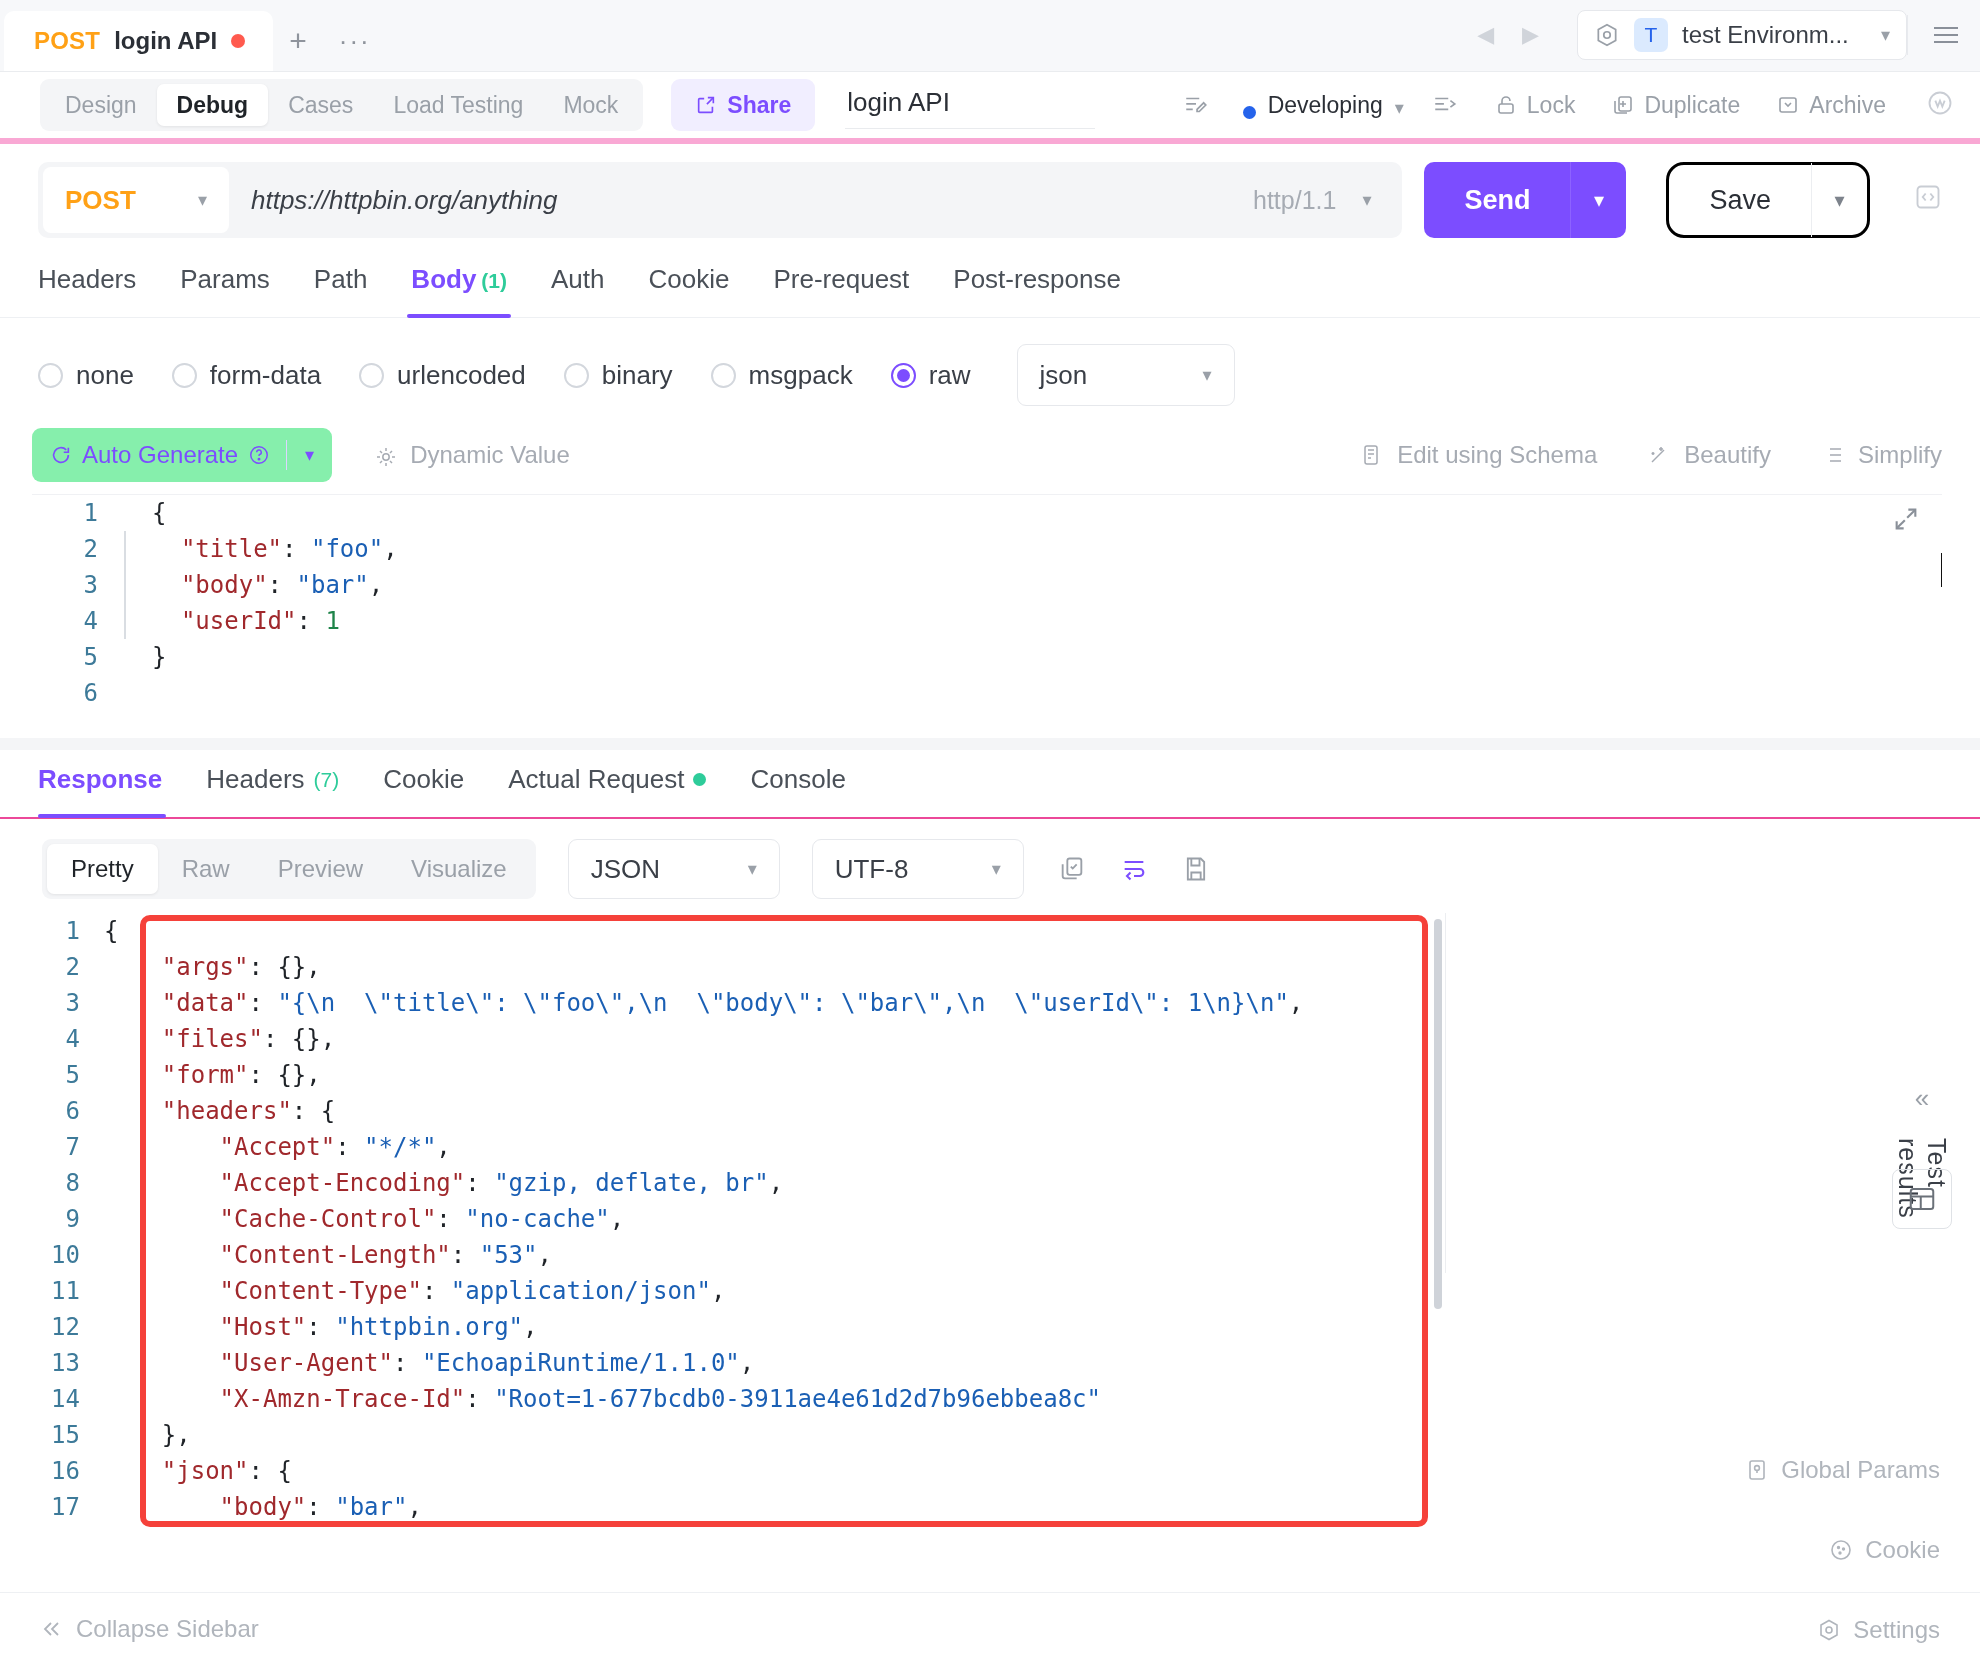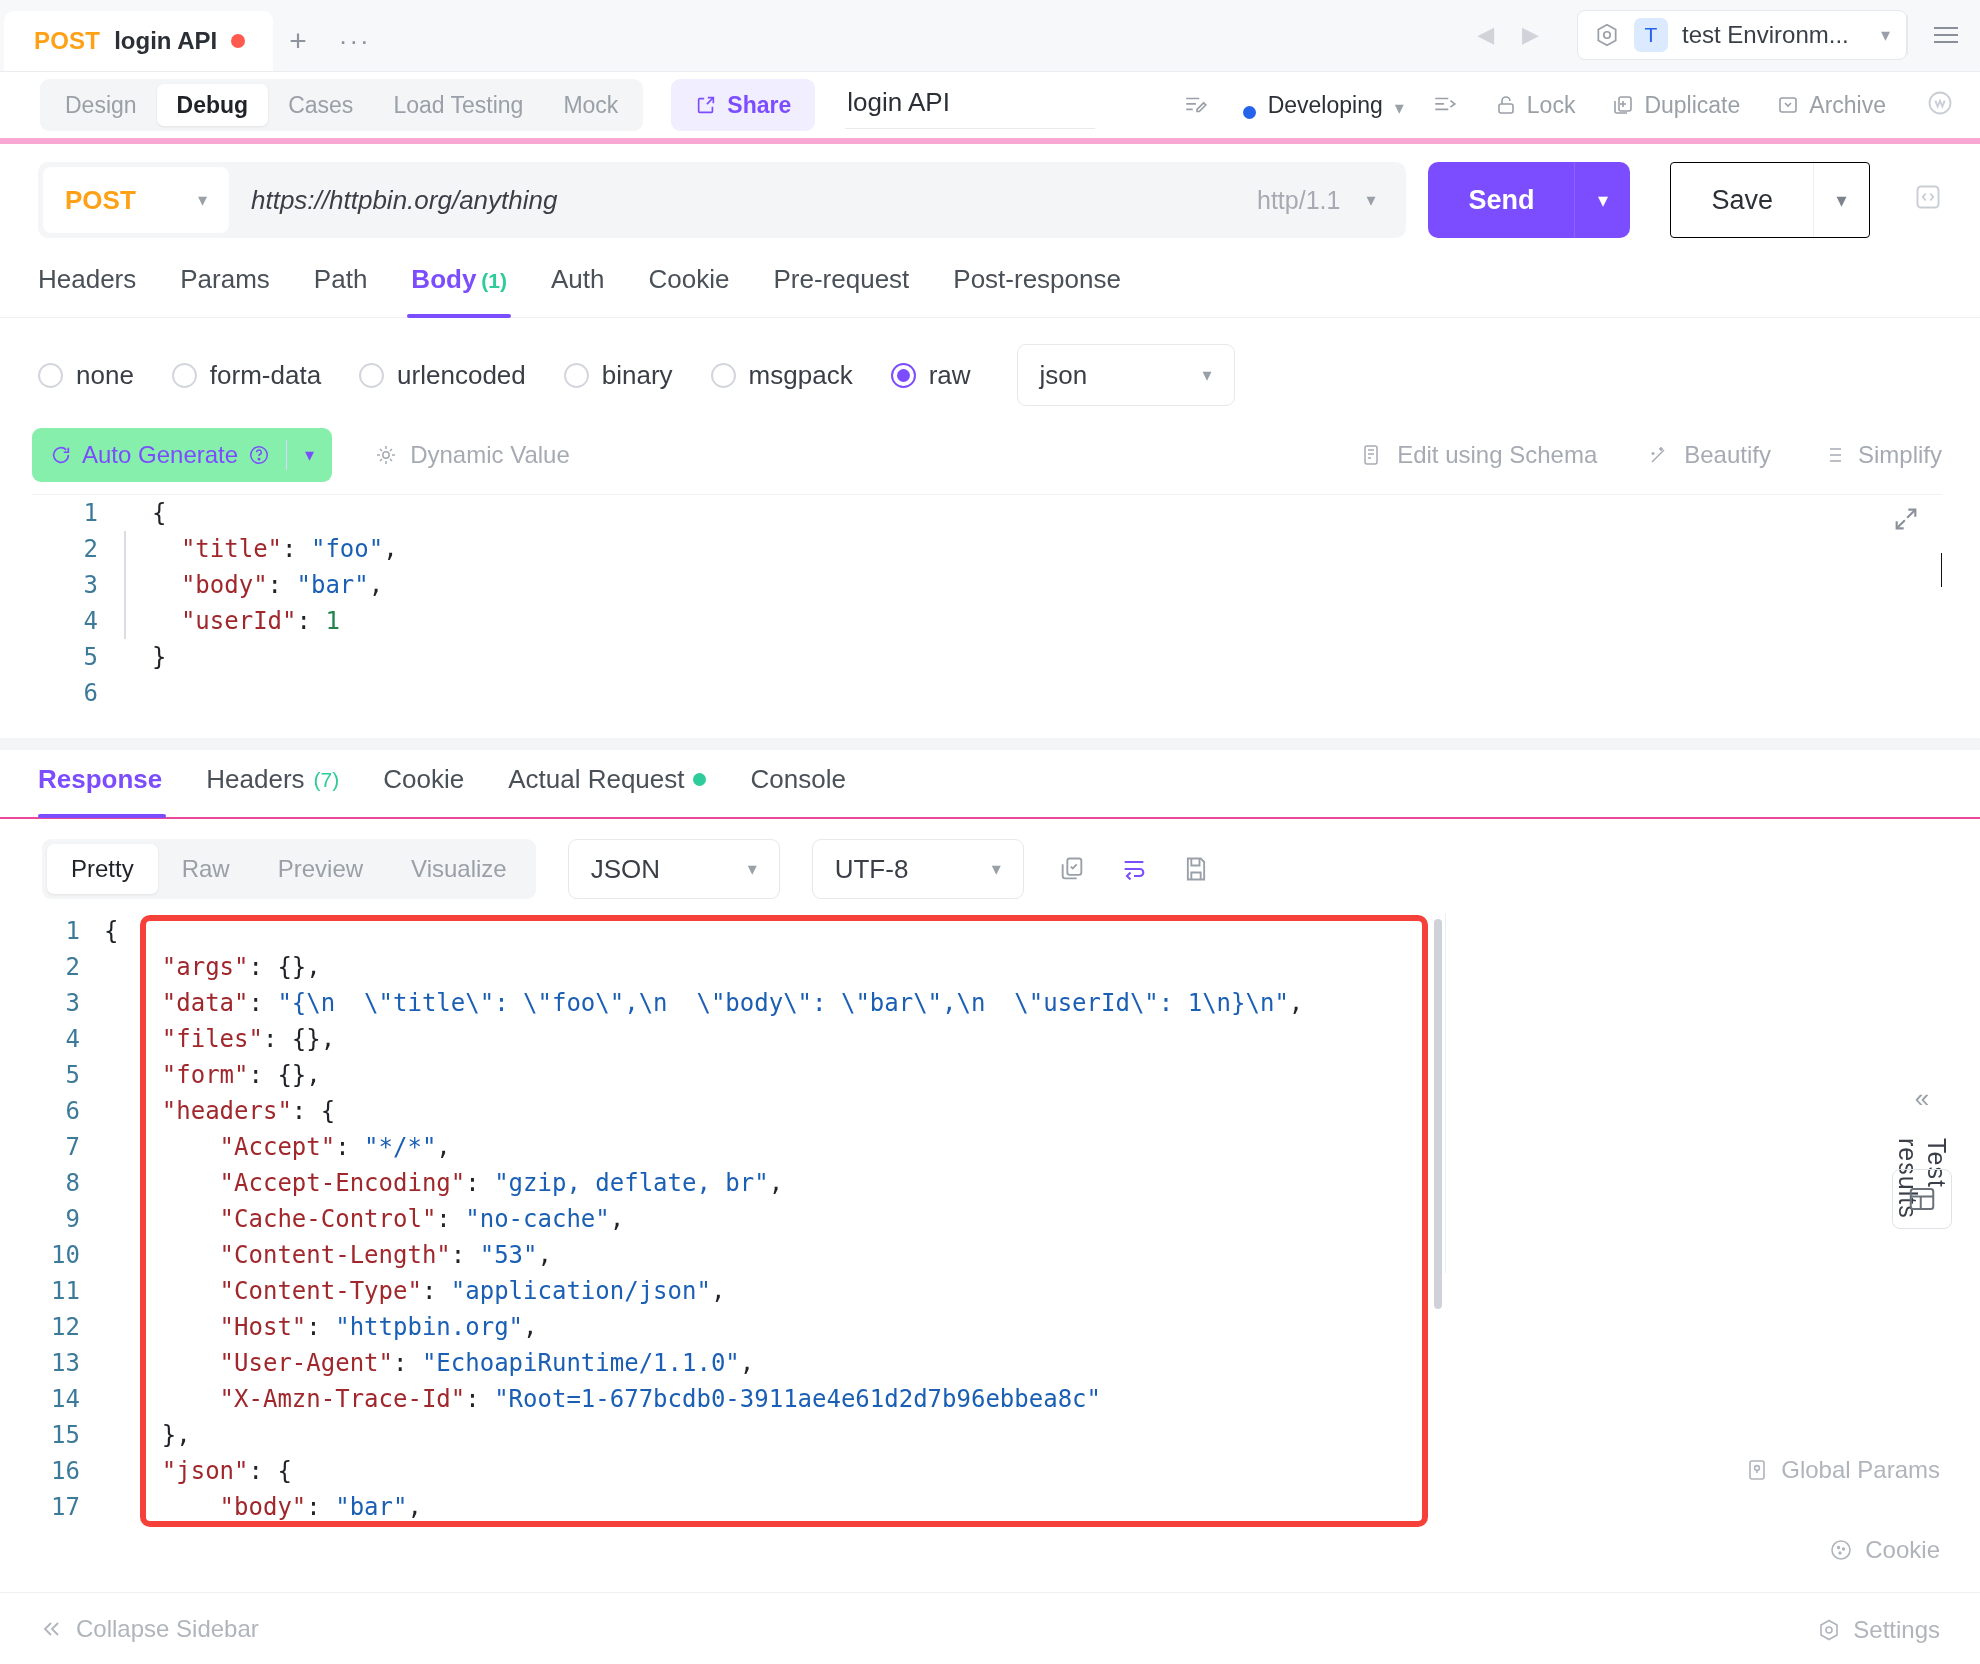--- a/index.html
+++ b/index.html
@@ -114,21 +114,21 @@
   .send-btn {
     background:#7c4dff; color:#fff; font-size:27px; font-weight:bold;
     height:76px; display:flex; align-items:center; justify-content:center;
     border-radius: 10px 0 0 10px; padding: 0 40px;
   }
   .send-caret {
     background:#7c4dff; color:#fff; height:76px; width: 56px; border-radius: 0 10px 10px 0;
     display:flex; align-items:center; justify-content:center; font-size:20px;
     border-left: 1px solid #8d63ff;
   }
-  .save-group { display:flex; align-items:center; height:76px; border:1px solid #000000; border-radius:4px; margin-left: 18px; }
+  .save-group { display:flex; align-items:center; height:76px; border:3px solid #000000; border-radius:18px; margin-left: 18px; }
   .save-btn { font-size:27px; color:#2b2f36; padding: 0 40px; height:74px; display:flex; align-items:center; }
   .save-caret { width:56px; height:74px; display:flex; align-items:center; justify-content:center; color:#7d838c; font-size:20px; border-left:1px solid #eceef1; }
   .right-rail-icon { color:#c9cdd4; padding-left: 22px; font-size: 24px; }
 
   
   .reqtabs { display:flex; align-items:center; gap: 0; padding: 10px 38px 0 38px; border-bottom:1px solid #eef0f3; position:relative; }
   .rt {
     font-size: 26px; color:#4a5058; padding: 0 22px 22px 22px; position:relative;
   }
   .rt:first-child { padding-left: 0; }
@@ -154,21 +154,21 @@
   }
 
   
   .edtoolbar { display:flex; align-items:center; padding: 12px 38px 12px 32px; }
   .autogen {
     display:flex; align-items:center; background:#86efac; border-radius: 9px; height: 54px;
   }
   .autogen .lbl { display:flex; align-items:center; gap: 10px; color:#7c4dff; font-size: 24px; padding: 0 16px 0 18px; }
   .autogen .div { width:1px; height: 30px; background:#ddd6ff; }
   .autogen .cr { padding: 0 18px; color:#7c4dff; font-size:18px; }
-  .dynval { display:flex; align-items:center; gap:12px; color:#a6abb3; font-size: 24px; margin-left: 42px; }
+  .dynval { display:flex; align-items:flex-end; gap:12px; color:#a6abb3; font-size: 24px; margin-left: 42px; }
   .tb-right { margin-left:auto; display:flex; align-items:center; gap: 50px; }
   .tb-item { display:flex; align-items:center; gap: 13px; color:#a6abb3; font-size: 24px; }
 
   
   .editor {
     position:relative; margin: 0 38px 0 32px;
     border-top: 1px solid #f0f1f4;
     height: 228px; overflow:hidden;
   }
   .code {

